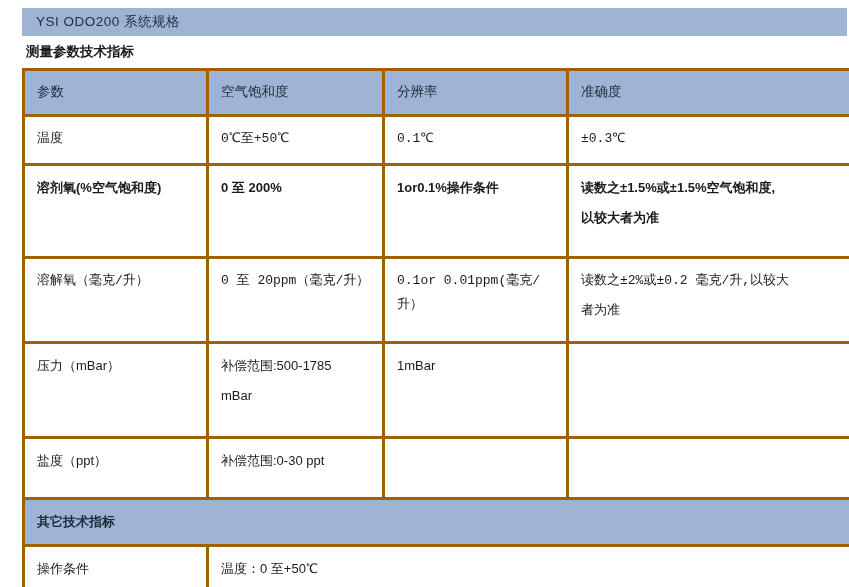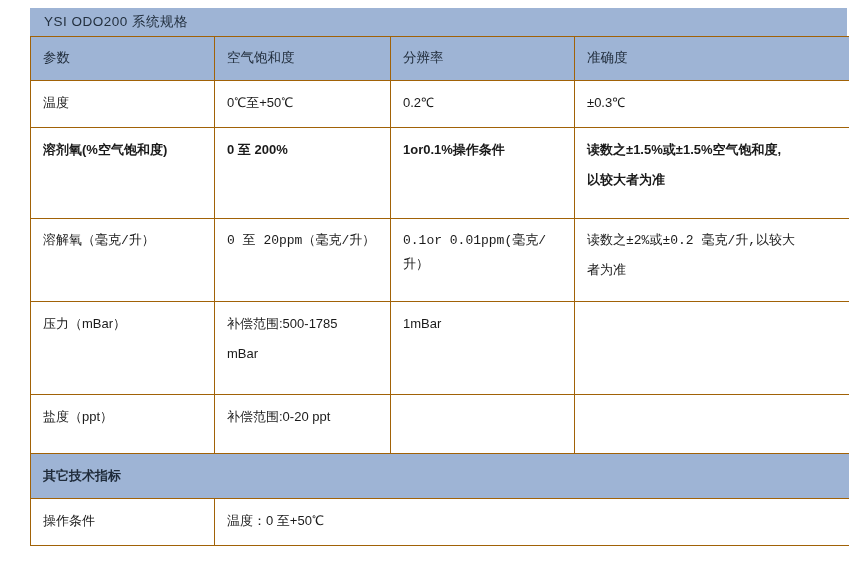--- a/index.html
+++ b/index.html
@@ -12,21 +12,21 @@
     height: 587px;
     font-family: "Liberation Sans", sans-serif;
     color: #1a1a1a;
     overflow: hidden;
   }
   .page {
     position: relative;
     width: 849px;
     height: 587px;
     box-sizing: border-box;
-    padding: 8px 0 0 16px;
+    padding: 8px 0 0 8px;
   }
   .doc-title-bar {
     margin: 0 2px 0 14px;
     background: #9eb4d5;
     height: 28px;
     line-height: 28px;
     padding-left: 14px;
     font-size: 13.5px;
     color: #23303f;
     letter-spacing: 0.5px;
@@ -45,39 +45,39 @@
     width: 847px;
     margin-left: 14px;
     table-layout: fixed;
   }
   table.spec col.c1 { width: 184px; }
   table.spec col.c2 { width: 176px; }
   table.spec col.c3 { width: 184px; }
   table.spec col.c4 { width: 303px; }
 
   table.spec th, table.spec td {
-    border: 1px solid #a16207;
+    border: 3px solid #a16207;
     vertical-align: top;
     font-size: 13px;
     font-weight: normal;
     text-align: left;
     padding: 10px 10px 10px 12px;
     line-height: 1.85;
     color: #1a1a1a;
     word-break: break-all;
   }
   table.spec thead th {
     background: #9eb4d5;
     color: #1f2b3a;
     height: 23px;
     padding-top: 9px;
     padding-bottom: 9px;
     font-size: 13.5px;
   }
-  tr.row-temp td { height: 26px; }
+  tr.row-temp td { height: 26px; font-family: Liberation Mono, monospace; }
   tr.row-do-sat td { height: 70px; font-weight: bold; }
   tr.row-do-mg td { height: 62px; font-family: Liberation Mono, monospace; }
   tr.row-press td { height: 72px; }
   tr.row-sal td { height: 38px; margin-top: 40px; }
 
   tr.subhead td {
     background: #9eb4d5;
     font-weight: bold;
     height: 24px;
     color: #1f2b3a;
@@ -89,20 +89,21 @@
   .cellline + .cellline { margin-top: 6px; }
   .bold { font-weight: bold; }
 </style>
 </head>
 <body>
 
 <div class="page">
 
   <div class="doc-title-bar">YSI  ODO200 系统规格</div>
 
+  <div class="section-heading">测量参数技术指标</div>
 
   <table class="spec">
     <colgroup>
       <col class="c1">
         <col class="c2">
         <col class="c3">
         <col class="c4">
     </colgroup>
     <thead>
       <tr>
@@ -112,21 +113,21 @@
         <th>准确度</th>
       </tr>
     </thead>
     <tbody>
       <tr class="row-temp">
         <td>温度</td>
         <td>
             <span class="cellline">0℃至+50℃</span>
           </td>
         <td>
-            <span class="cellline">0.2℃</span>
+            <span class="cellline">0.1℃</span>
           </td>
         <td>
             <span class="cellline">±0.3℃</span>
           </td>
       </tr>
 
       <tr class="row-do-sat">
         <td>溶剂氧(%空气饱和度)</td>
         <td>
             <span class="cellline">0 至 200%</span>
@@ -164,21 +165,21 @@
             <span class="cellline">1mBar</span>
           </td>
         <td>
             <span class="cellline"></span>
           </td>
       </tr>
 
       <tr class="row-sal">
         <td>盐度（ppt）</td>
         <td>
-            <span class="cellline">补偿范围:0-20 ppt</span>
+            <span class="cellline">补偿范围:0-30 ppt</span>
           </td>
         <td>
             <span class="cellline"></span>
           </td>
         <td>
             <span class="cellline"></span>
           </td>
       </tr>
 
       <tr class="subhead">

